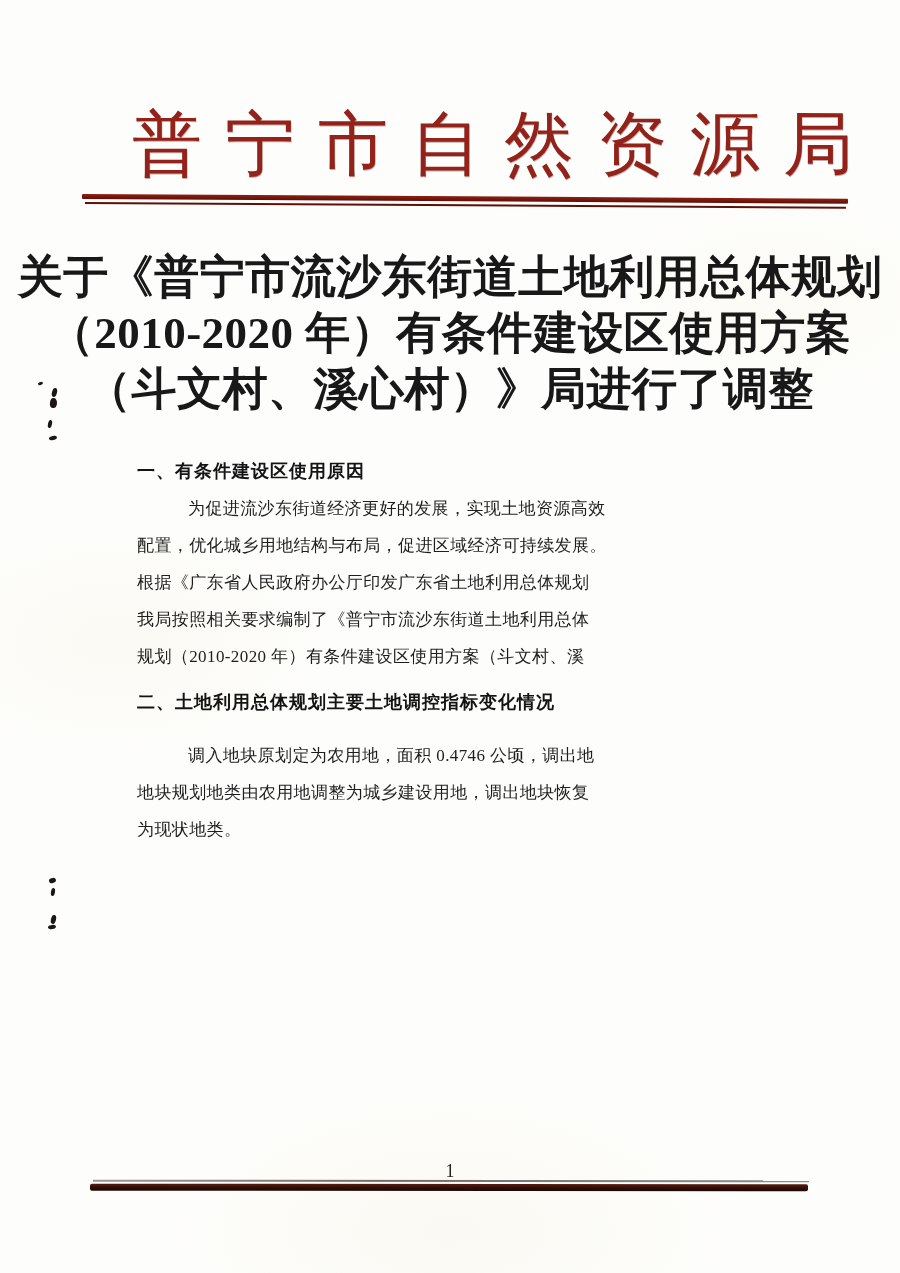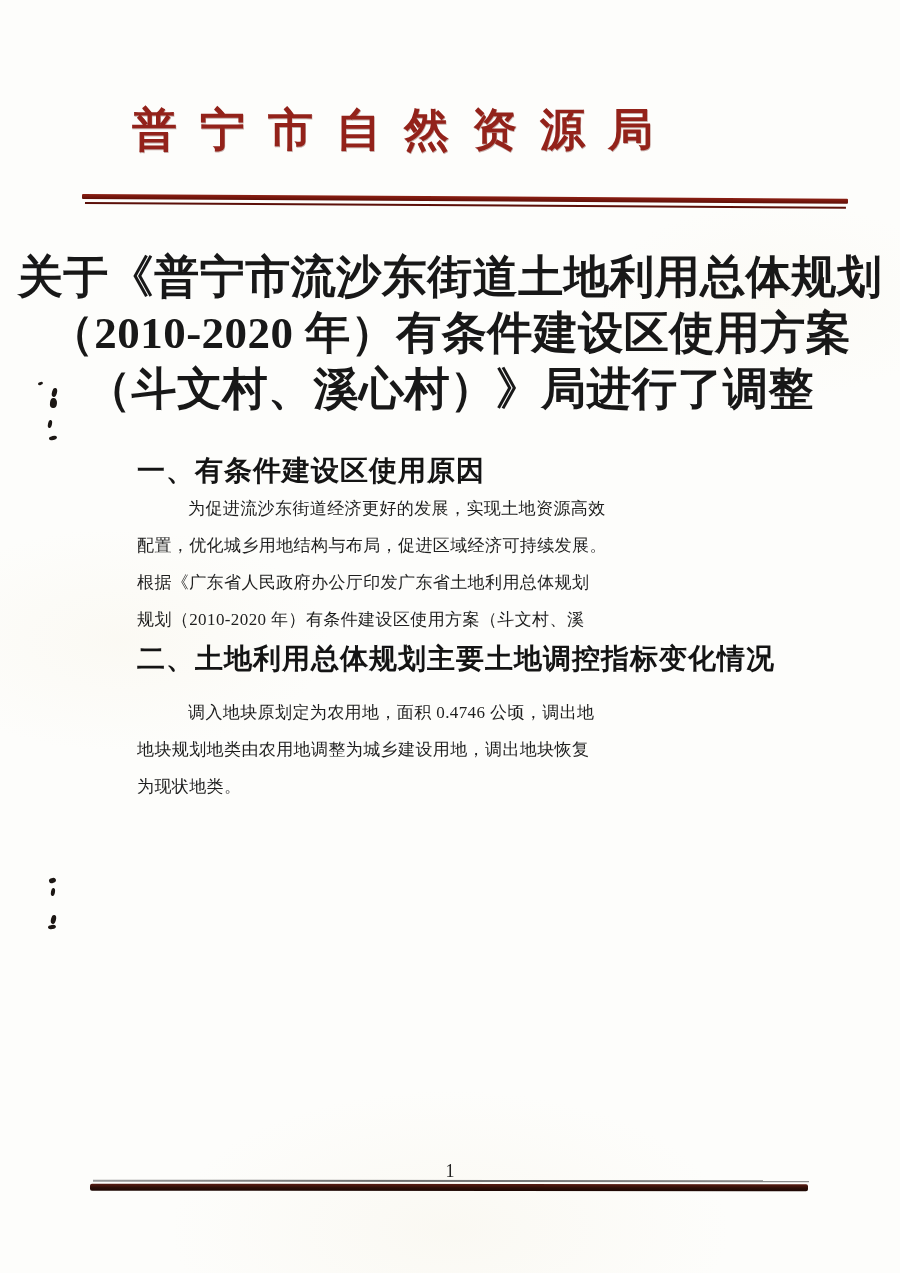--- a/index.html
+++ b/index.html
@@ -19,22 +19,22 @@
       radial-gradient(ellipse 400px 200px at 450px 1230px, rgba(240,232,210,0.20), rgba(255,255,255,0) 70%),
       #fdfdfb;
     color: var(--text, #1d1d1d);
   }
 
   
   .agency {
     position: absolute;
     top: 106px;
     left: 132px;
-    font-size: 45px;
-    font-weight: bold;
+    font-size: 70px;
+    font-weight: normal;
     letter-spacing: 23px;
     white-space: nowrap;
     line-height: 1.1;
     color: var(--header-red, #93221a);
     text-shadow: 0.5px 0.5px 0 rgba(90,15,8,0.35);
   }
   .header-rule {
     position: absolute;
     top: 194px;
     left: 82px;
@@ -78,28 +78,28 @@
   }
   .body-line {
     font-size: 17px;
     line-height: 37px;
     letter-spacing: 0.4px;
     white-space: nowrap;
     color: #1e1e1e;
   }
   .body-line.indent { text-indent: 51px; }
   .sec-heading {
-    font-size: 28px;
+    font-size: 18px;
     font-weight: bold;
     line-height: 38px;
     letter-spacing: 1px;
     white-space: nowrap;
     color: #141414;
   }
-  .sec-heading.second { margin-top: 2px; }
+  .sec-heading.second { margin-top: 8px; }
   .para2 { margin-top: 16px; }
   .para3 { margin-top: 7px; }
 
   
   .ink-mark {
     position: absolute;
     background: #1c1714;
     border-radius: 45% 55% 50% 50%;
   }
 
@@ -152,20 +152,21 @@
   </div>
 
   <div class="body-col">
 
     <div class="sec-heading">一、有条件建设区使用原因</div>
 
     <div>
       <div class="body-line indent">为促进流沙东街道经济更好的发展，实现土地资源高效</div>
       <div class="body-line">配置，优化城乡用地结构与布局，促进区域经济可持续发展。</div>
       <div class="body-line">根据《广东省人民政府办公厅印发广东省土地利用总体规划</div>
+      <div class="body-line">我局按照相关要求编制了《普宁市流沙东街道土地利用总体</div>
       <div class="body-line">规划（2010-2020 年）有条件建设区使用方案（斗文村、溪</div>
     </div>
 
     <div class="sec-heading second">二、土地利用总体规划主要土地调控指标变化情况</div>
 
     <div class="para2">
       <div class="body-line indent">调入地块原划定为农用地，面积 0.4746 公顷，调出地</div>
       <div class="body-line">地块规划地类由农用地调整为城乡建设用地，调出地块恢复</div>
       <div class="body-line">为现状地类。</div>
     </div>

